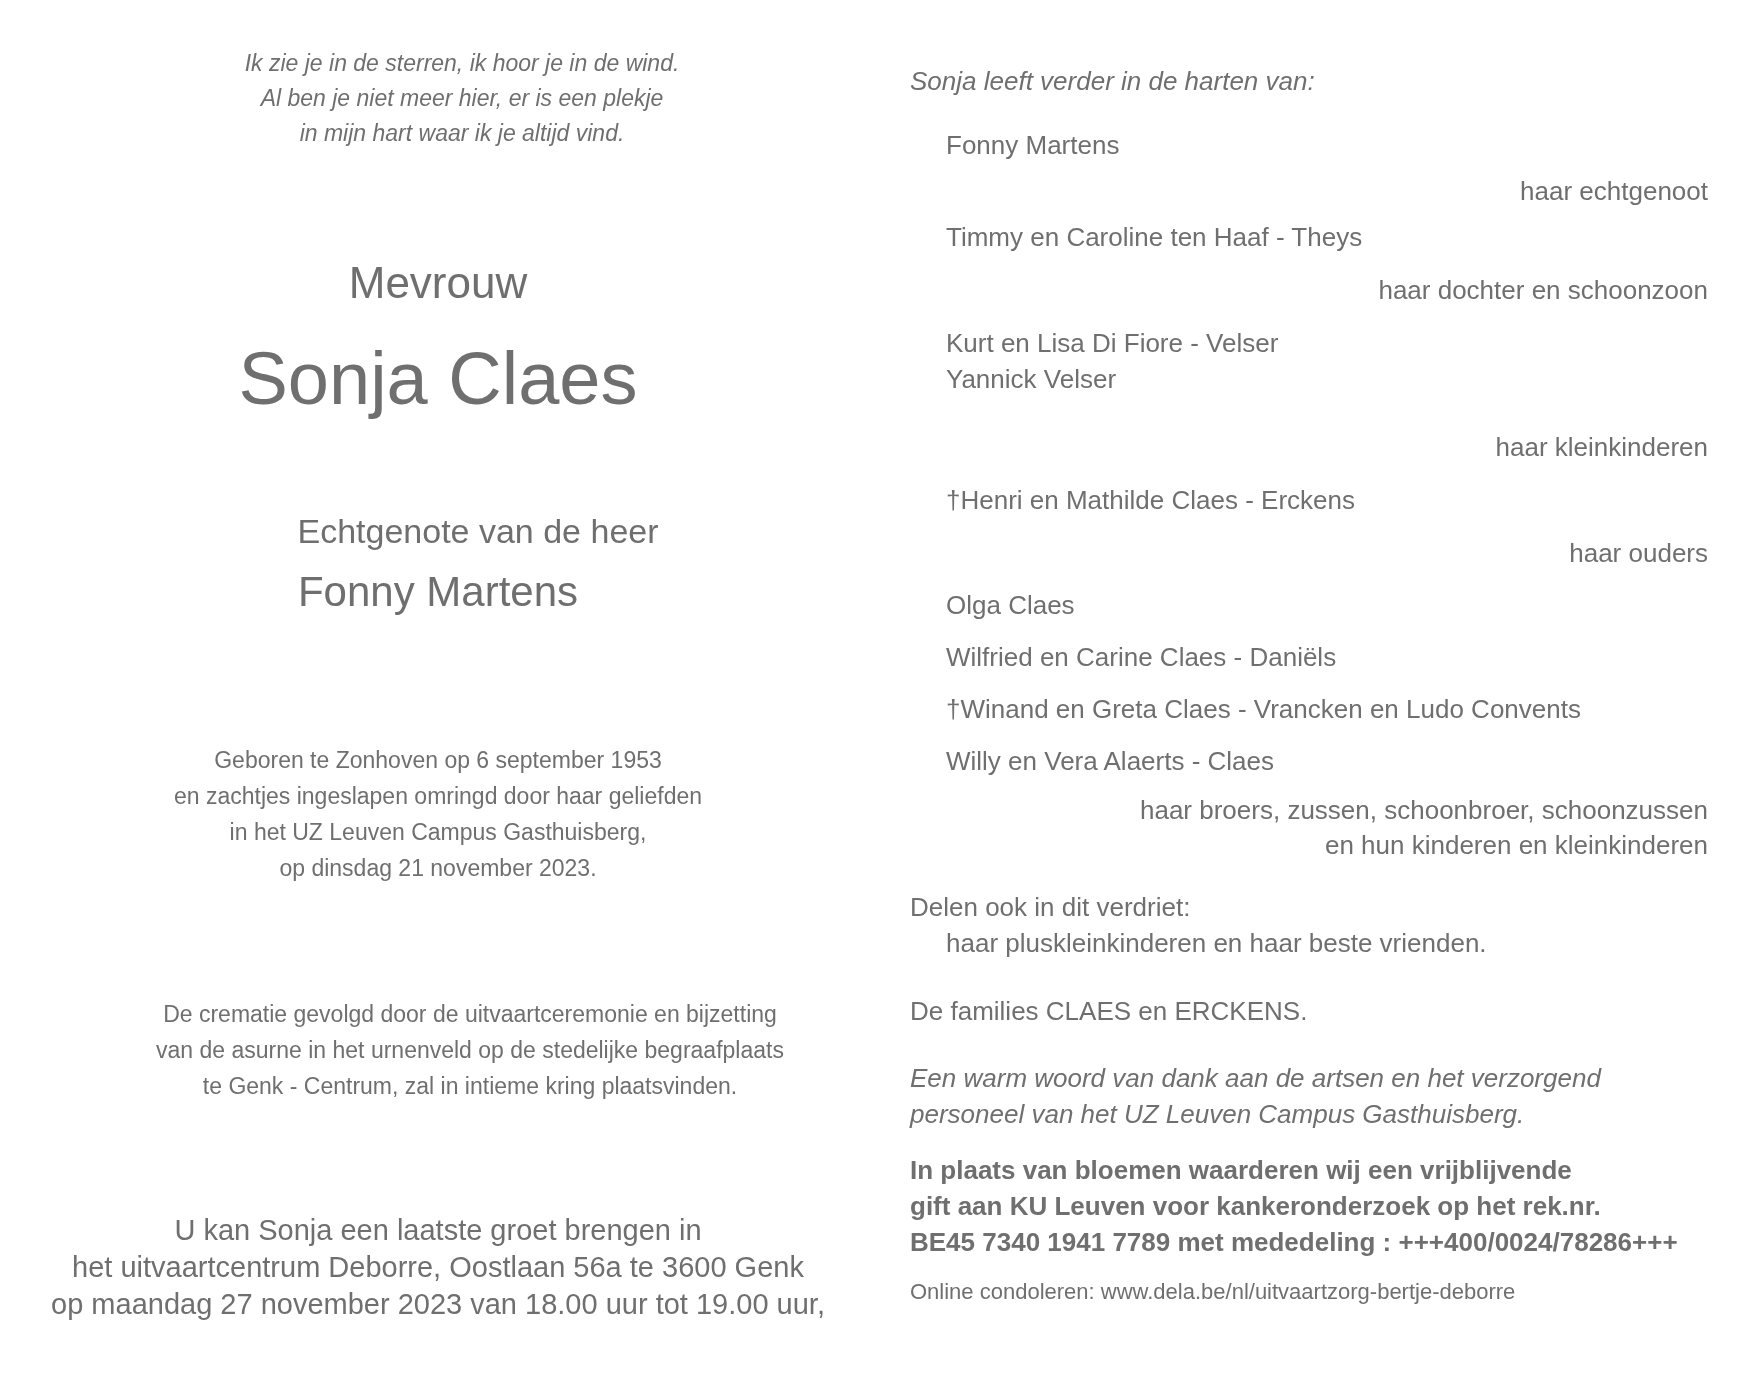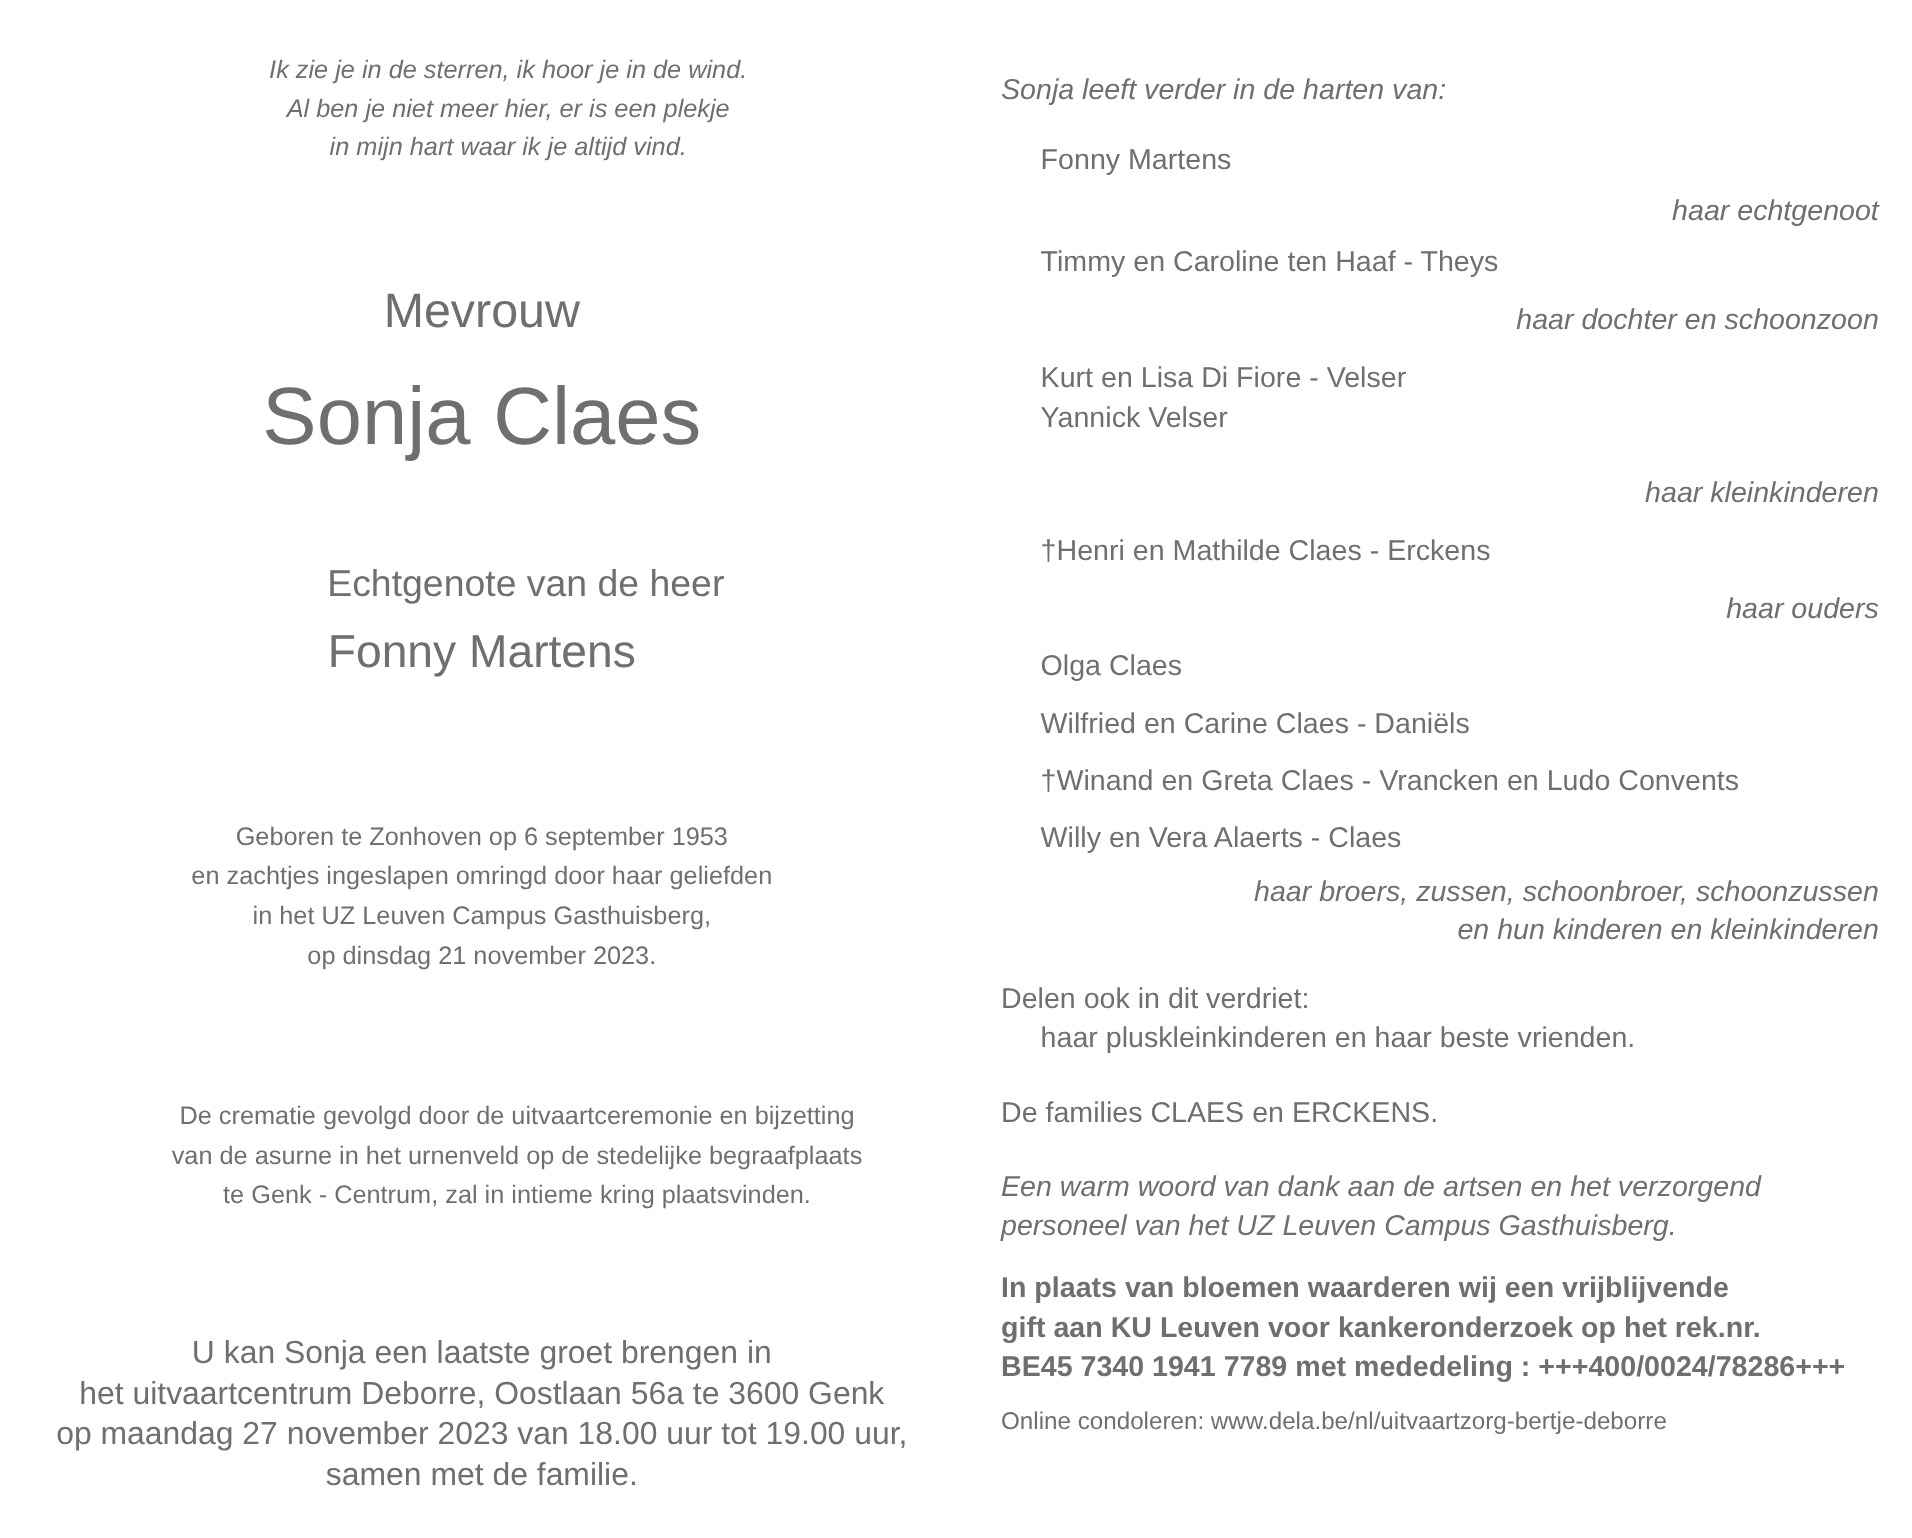--- a/index.html
+++ b/index.html
@@ -12,21 +12,21 @@
   .mevrouw { font-size: 44px; top: 330px; }
   .name { font-size: 74px; top: 392px; }
   .echtg { font-size: 34px; top: 628px; padding-left: 40px; }
   .spouse { font-size: 42px; top: 698px; }
   .born { font-size: 23px; line-height: 36px; top: 926px; }
   .crem { font-size: 23px; line-height: 36px; top: 1170px; }
   .visit { font-size: 29px; line-height: 37px; top: 1400px; }
 
   .r { position: absolute; left: 910px; font-size: 26px; }
   .ri { position: absolute; left: 946px; font-size: 26px; }
-  .rr { position: absolute; right: 30px; font-size: 26px; font-style: italic; text-align: left; }
+  .rr { position: absolute; right: 30px; font-size: 26px; text-align: left; }
   .bold { font-weight: bold; font-size: 26px; line-height: 36px; }
   .small { font-size: 22px; line-height: 32px; }
 </style>
 </head>
 <body>
 
 <div class="left-col center poem" style="top:46px;margin-left:24px;">
   <div>Ik zie je in de sterren, ik hoor je in de wind.</div>
   <div>Al ben je niet meer hier, er is een plekje</div>
   <div>in mijn hart waar ik je altijd vind.</div>
@@ -46,21 +46,20 @@
 <div class="left-col center crem" style="top:996px;padding-left:32px;">
   <div>De crematie gevolgd door de uitvaartceremonie en bijzetting</div>
   <div>van de asurne in het urnenveld op de stedelijke begraafplaats</div>
   <div>te Genk - Centrum, zal in intieme kring plaatsvinden.</div>
 </div>
 
 <div class="left-col center visit" style="top:1212px;">
   <div>U kan Sonja een laatste groet brengen in</div>
   <div>het uitvaartcentrum Deborre, Oostlaan 56a te 3600 Genk</div>
   <div>op maandag 27 november 2023 van 18.00 uur tot 19.00 uur,</div>
-  <div>samen met de familie.</div>
 </div>
 
 <div class="r italic" style="top:66px;">Sonja leeft verder in de harten van:</div>
 
 <div class="ri" style="top:130px;">Fonny Martens</div>
 <div class="rr" style="top:176px;">haar echtgenoot</div>
 <div class="ri" style="top:222px;">Timmy en Caroline ten Haaf - Theys</div>
 <div class="rr" style="top:275px;">haar dochter en schoonzoon</div>
 <div class="ri" style="top:328px;">Kurt en Lisa Di Fiore - Velser</div>
 <div class="ri" style="top:364px;">Yannick Velser</div>

